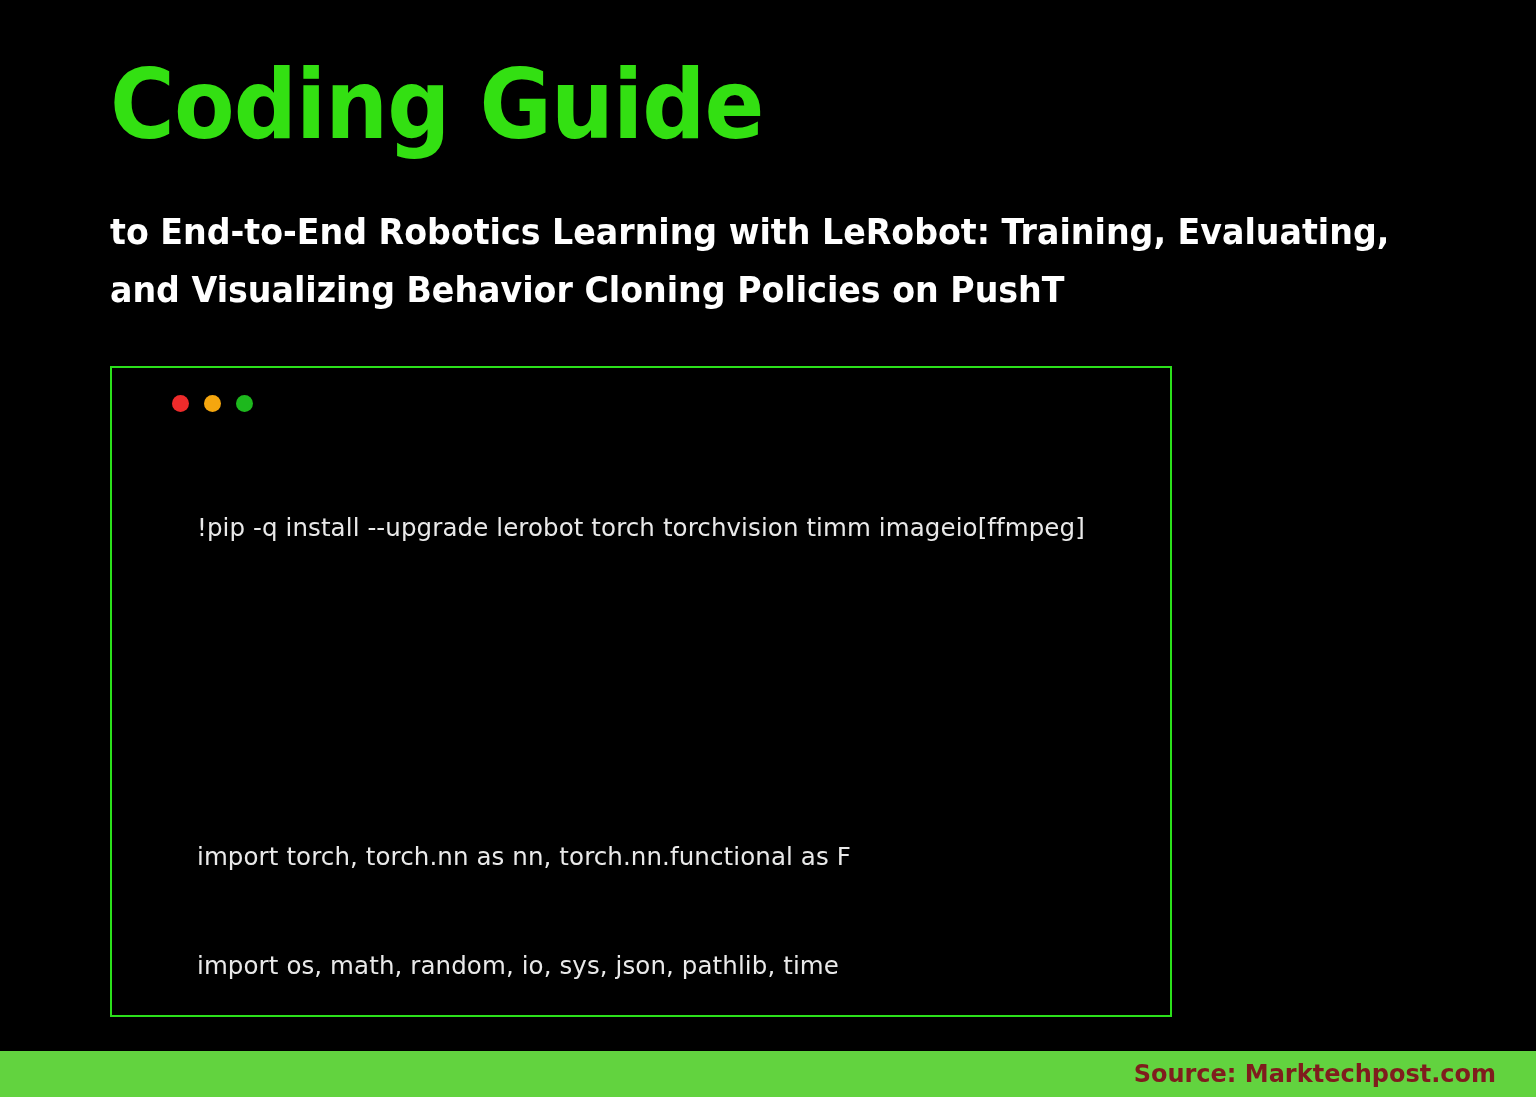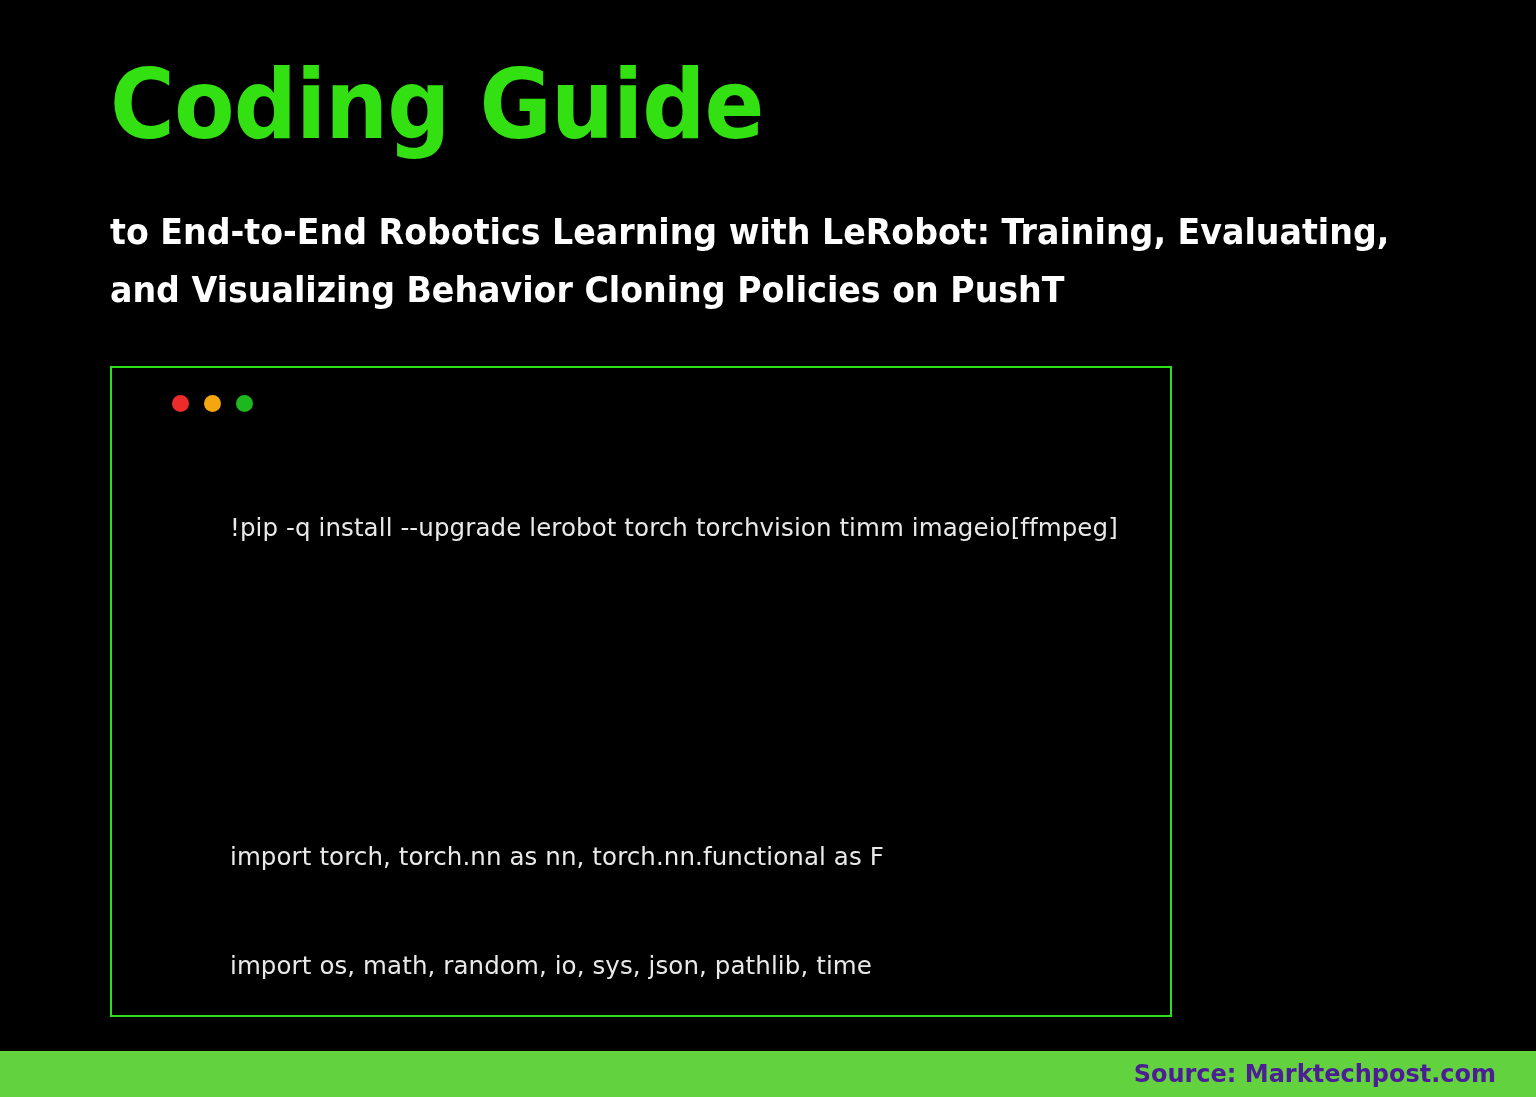--- a/index.html
+++ b/index.html
@@ -79,41 +79,41 @@
     top:69px;
     right:12px;
     bottom:8px;
     font-family:"DejaVu Sans", sans-serif;
     font-size:24.5px;
     line-height:36.5px;
     color:#E9E9E9;
     white-space:pre;
     letter-spacing:0.1px;
   }
-  .code-line { display:block; height:36.5px;margin-left:33px; }
+  .code-line { display:block; height:36.5px; }
   .code-line.blank { height:36.5px; }
 
   
   .footer {
     position:absolute;
     left:0;
     top:1051px;
     width:1536px;
     height:46px;
     background:#62D33F;
   }
   .footer-text {
     position:absolute;
     right:40px;
     top:50%;
     transform:translateY(-50%);
     font-family:"DejaVu Sans", sans-serif;
     font-weight:bold;
     font-size:24px;
-    color:#4c1d95;
+    color:#7f1d1d;
     white-space:nowrap;
   }
 </style>
 </head>
 <body>
 
 <div class="title">Coding Guide</div>
 
 <div class="subtitle">
   <span class="line">to End-to-End Robotics Learning with LeRobot: Training, Evaluating,</span>

